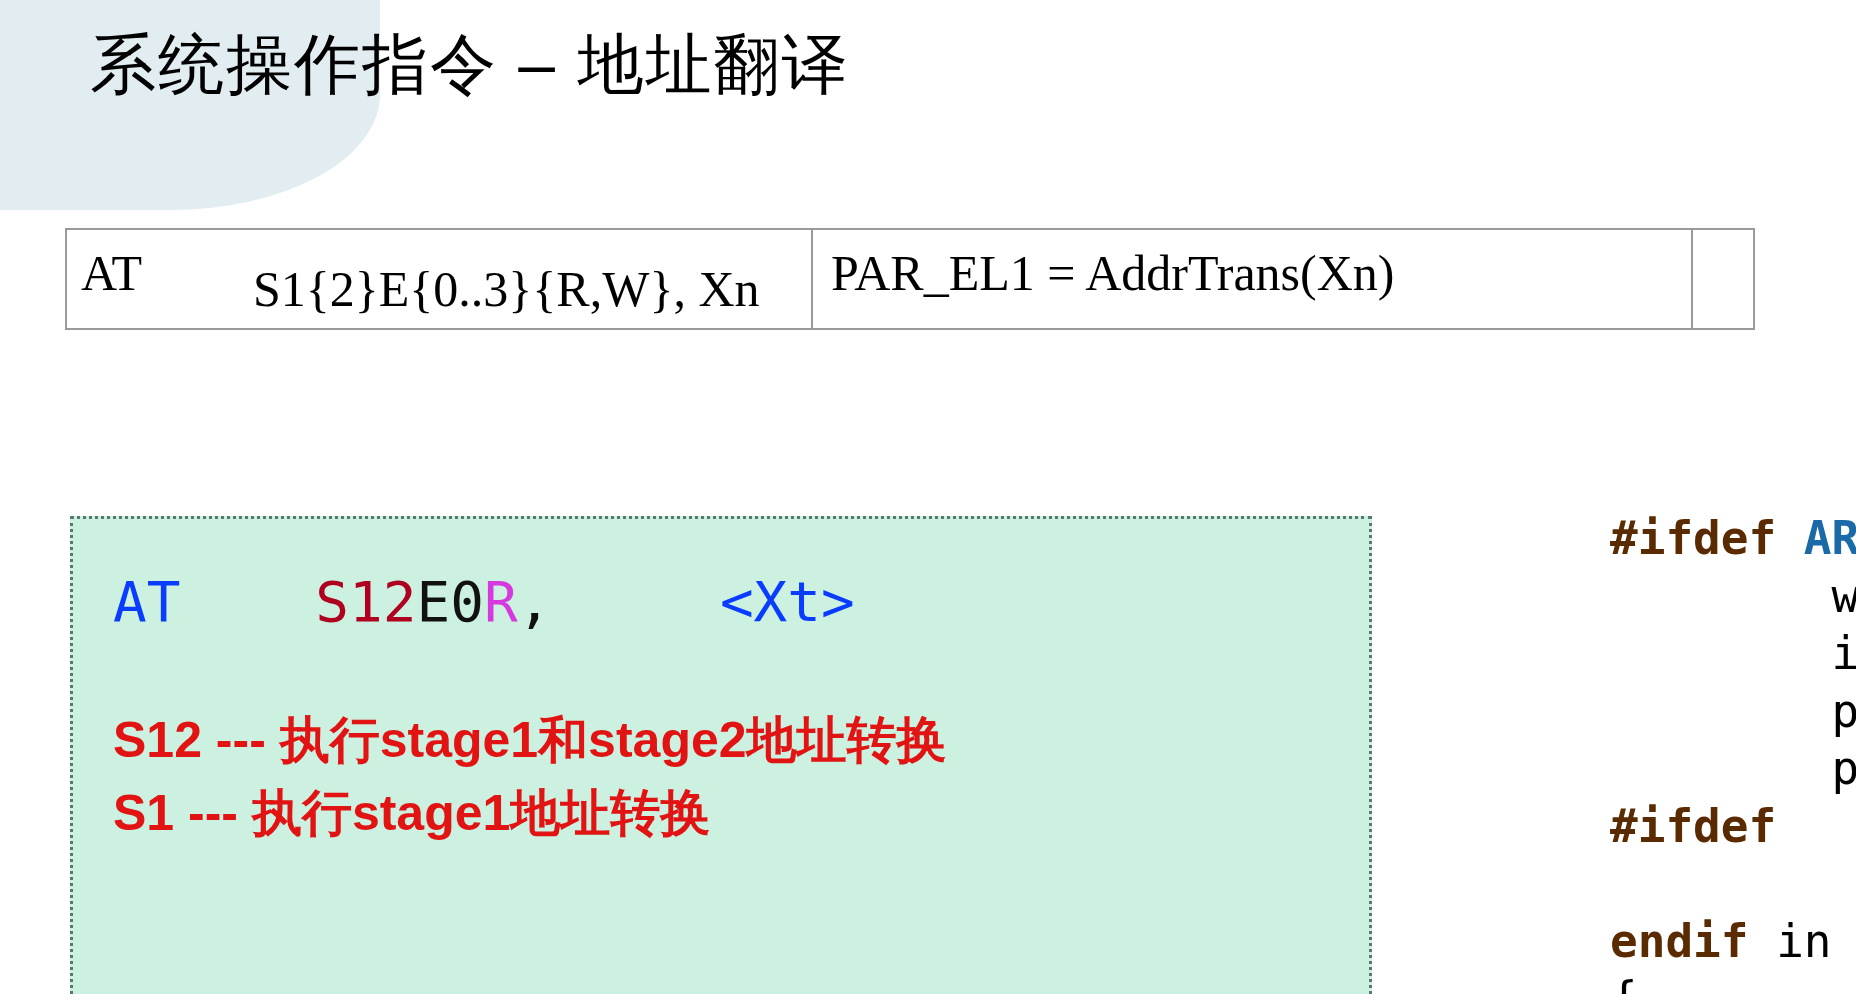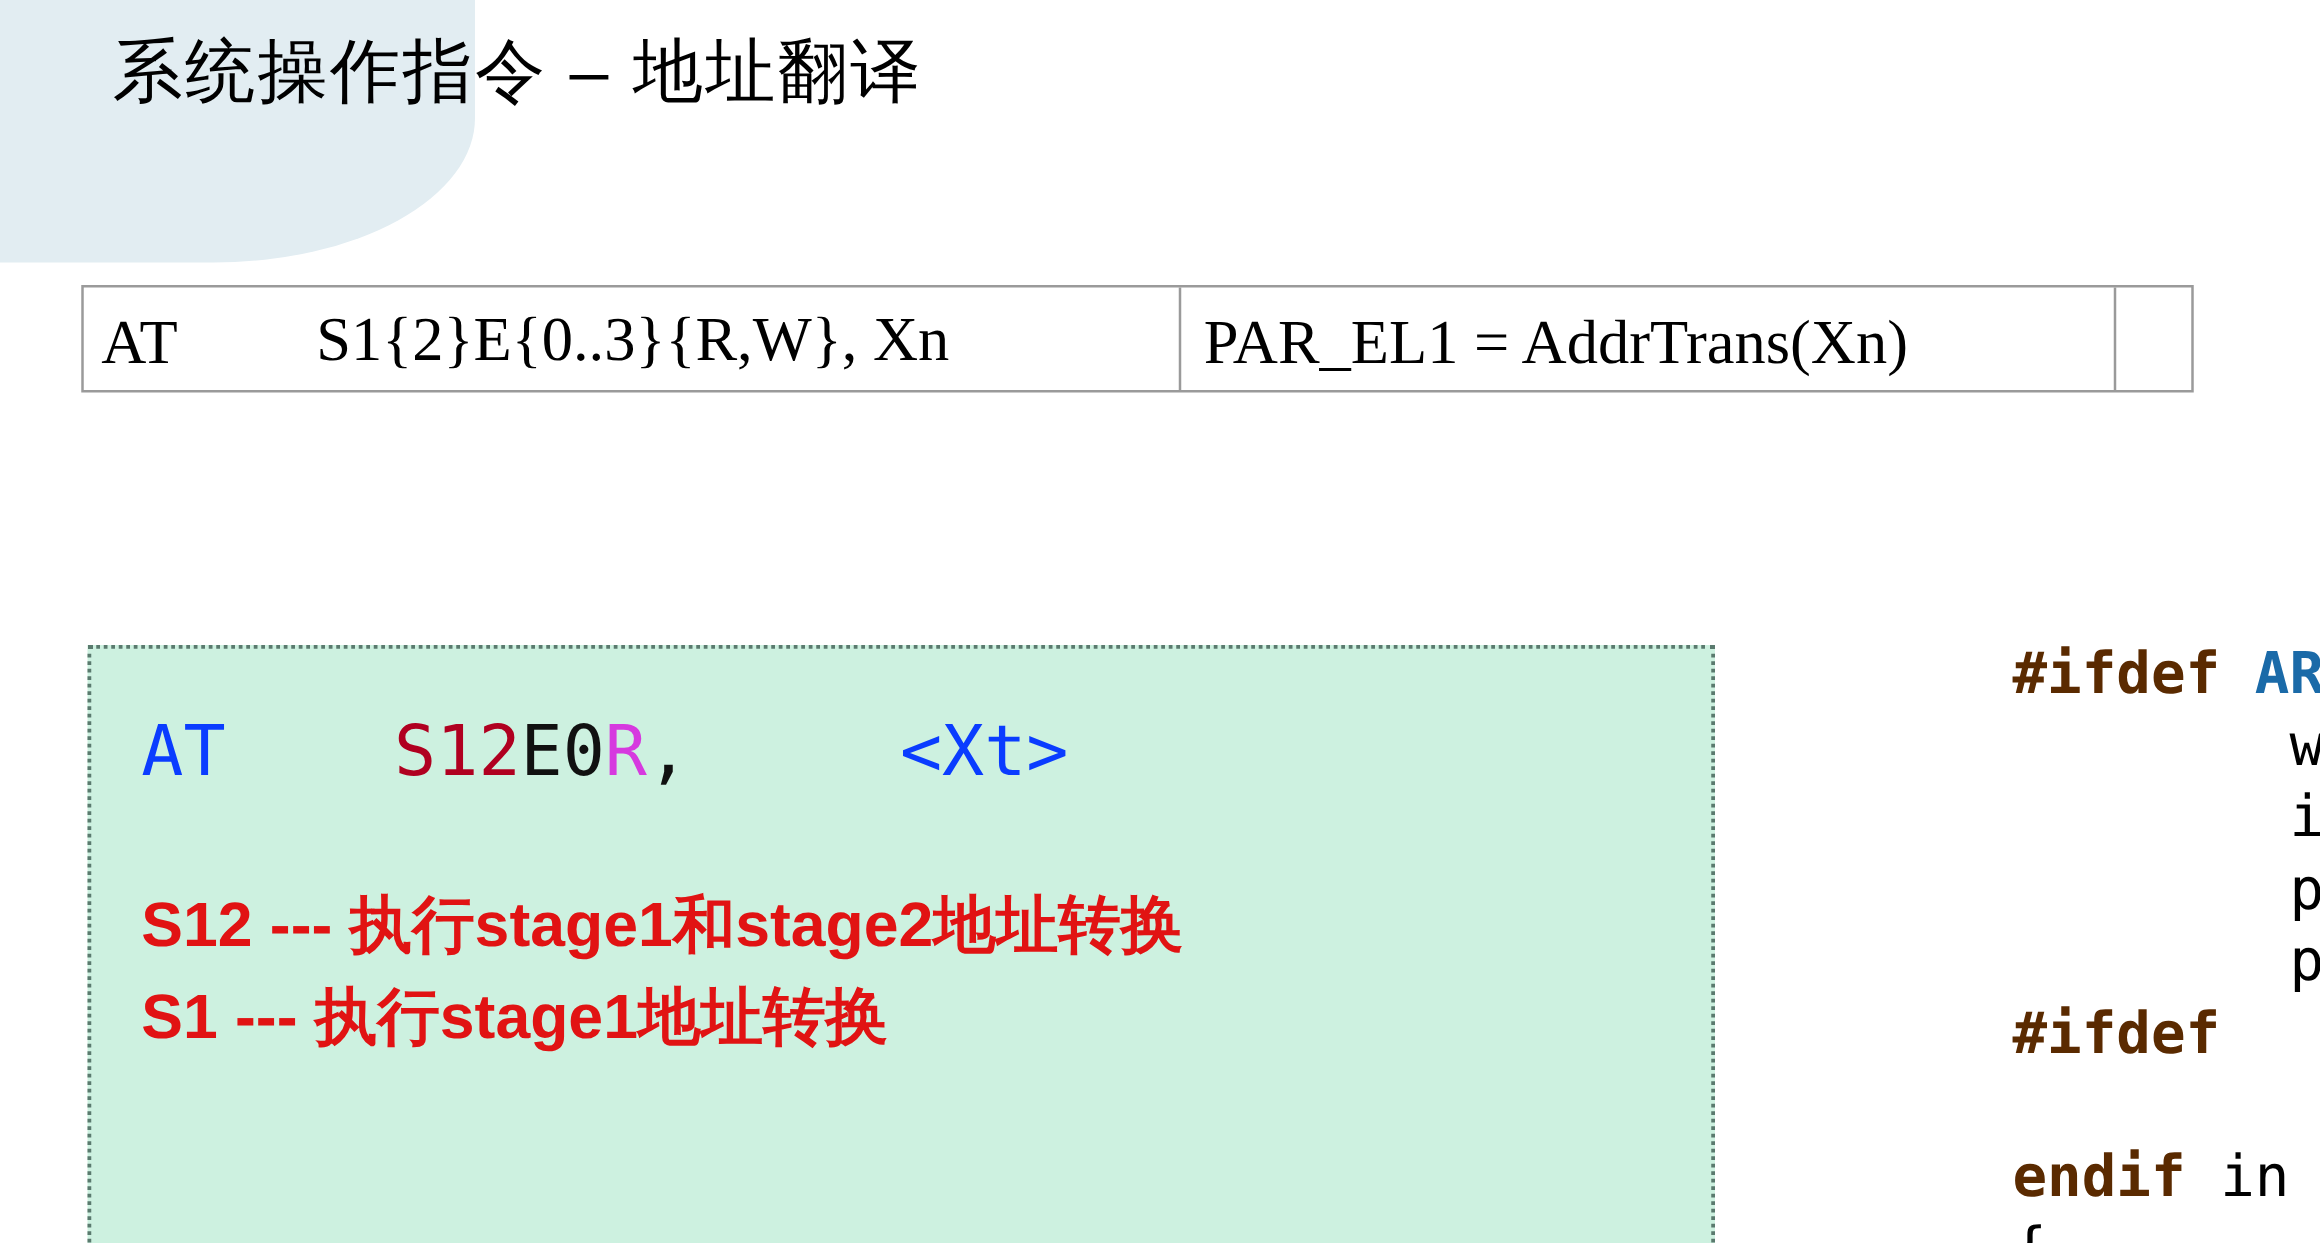--- a/index.html
+++ b/index.html
@@ -1,24 +1,24 @@
 <!DOCTYPE html>
 <html><head>
 <meta charset="utf-8">
 <style>
   * { box-sizing: border-box; }
   html, body { margin: 0; padding: 0; width: 1856px; height: 994px; overflow: hidden; font-family: "Segoe UI", Arial, sans-serif; background: #fff; color: #000; }
   .decor { position: absolute; left: 0; top: 0; width: 380px; height: 210px; background: #e2edf2; border-bottom-right-radius: 55%; }
-  .title { position: absolute; left: 90px; top: 20px; font-size: 56px; letter-spacing: 2px; text-align: right; }
+  .title { position: absolute; left: 90px; top: 20px; font-size: 66px; letter-spacing: 2px; text-align: right; }
   .table { position: absolute; left: 65px; top: 228px; width: 1690px; border: 2px solid #9a9a9a; }
   .thead { background: #e9e9e9; border-bottom: 2px solid #9a9a9a; padding: 8px 14px; font-weight: 700; font-size: 50px; font-family: Georgia, serif; }
   .trow { display: flex; }
   .tcell1 { width: 180px; padding: 14px 14px 10px 14px; font-size: 50px; font-family: Georgia, serif; }
-  .tcell2 { flex: 1; padding: 12px 6px 10px 6px; font-size: 50px; font-family: Georgia, serif; border-right: 2px solid #9a9a9a; }
-  .tcell3 { width: 748px; padding: 14px 14px 10px 18px; font-family: Georgia, serif; font-size: 50px; border-right: 2px solid #9a9a9a; }
+  .tcell2 { flex: 1; padding: 30px 6px 10px 6px; font-size: 50px; font-family: Georgia, serif; border-right: 2px solid #9a9a9a; }
+  .tcell3 { width: 880px; padding: 14px 14px 10px 18px; font-family: Georgia, serif; font-size: 50px; border-right: 2px solid #9a9a9a; }
   .tcell4 { width: 60px; }
   .greenbox { position: absolute; left: 70px; top: 473px; width: 1302px; height: 520px; background: #cdf1e0; border: 3px dotted #5a7a6e; padding: 50px 40px 20px 40px; margin-top: 43px; }
   .syntax { font-family: Consolas, monospace; font-size: 56px; }
   .blue { color: #0a3cff; }
   .reddark { color: #b00020; }
   .black { color: #111; }
   .magenta { color: #d63adf; }
   .notes { margin-top: 70px; font-family: "Microsoft YaHei", sans-serif; font-size: 50px; line-height: 1.45; }
   .note-red { color: #e11313; font-weight: bold; }
   .note-black { color: #111; margin-top: 60px; position: relative; }

